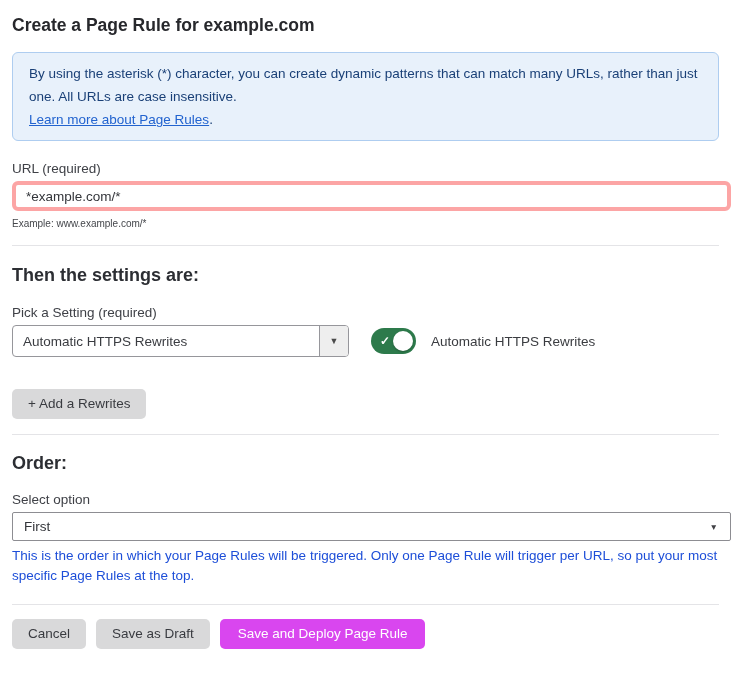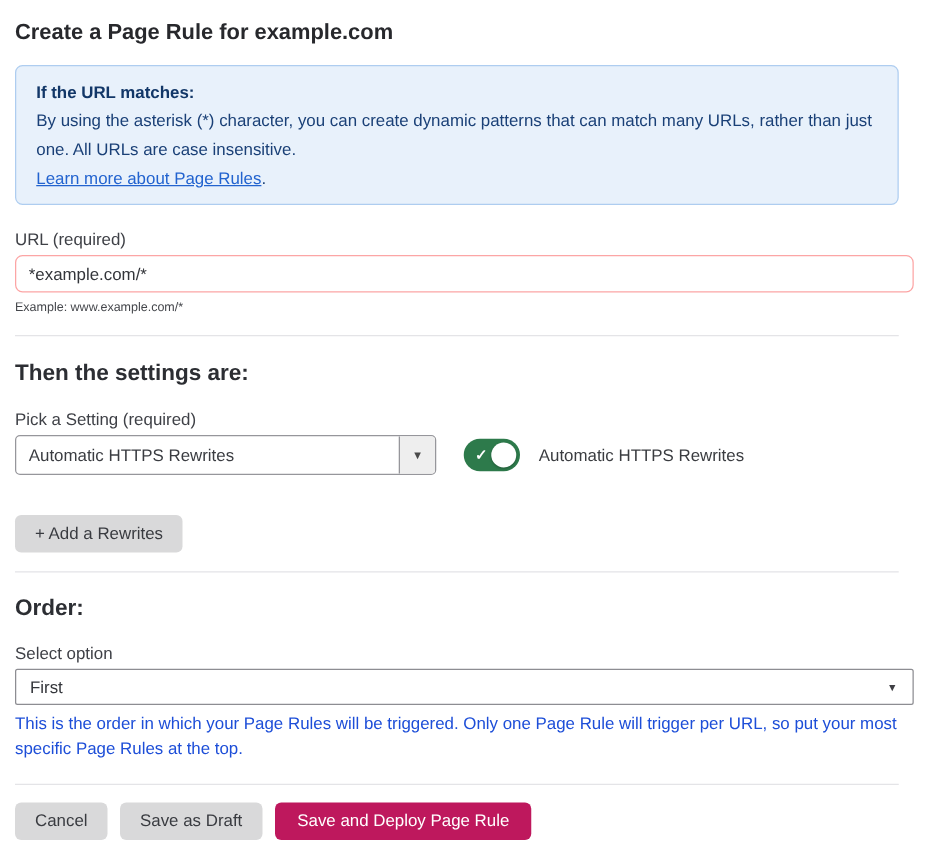--- a/index.html
+++ b/index.html
@@ -42,21 +42,21 @@
     margin-top: 20px;
     font-size: 13.5px;
     color: #3f4147;
     line-height: 16px;
   }
 
   .text-input {
     margin-top: 4px;
     width: 719px;
     height: 30px;
-    border: 1px solid #fca5a5;
+    border: 4px solid #fca5a5;
     border-radius: 6px;
     padding: 0 10px;
     font-family: "Liberation Sans", sans-serif;
     font-size: 13.5px;
     color: #33353a;
     background: #ffffff;
     outline: none;
   }
 
   .helper-text {
@@ -167,21 +167,21 @@
     font-family: "Liberation Sans", sans-serif;
     font-size: 13.5px;
     cursor: pointer;
     line-height: 1;
   }
   .btn-gray {
     background: #d9d9da;
     color: #393b40;
   }
   .btn-blue {
-    background: #be185d;
+    background: #d946ef;
     color: #ffffff;
     padding: 0 18px;
   }
   .add-setting-btn { margin-top: 32px; height: 30px; }
   .divider.after-add { margin-top: 15px; }
 
   .full-select {
     margin-top: 4px;
     width: 719px;
     height: 29px;
@@ -224,21 +224,20 @@
   }
 </style>
 </head>
 <body>
 
 <div class="container">
 
   <h1 class="page-title">Create a Page Rule for example.com</h1>
 
   <div class="info-box">
-    <div class="info-heading">If the URL matches:</div>
     <div class="info-body">By using the asterisk (*) character, you can create dynamic patterns that can match many URLs, rather than just one. All URLs are case insensitive.</div>
     <div>
       <a class="info-link">Learn more about Page Rules</a><span class="info-link-suffix">.</span>
     </div>
   </div>
 
   <div class="field-label">URL (required)</div>
   <input class="text-input" type="text" value="*example.com/*" style="">
   <div class="helper-text">Example: www.example.com/*</div>
 

